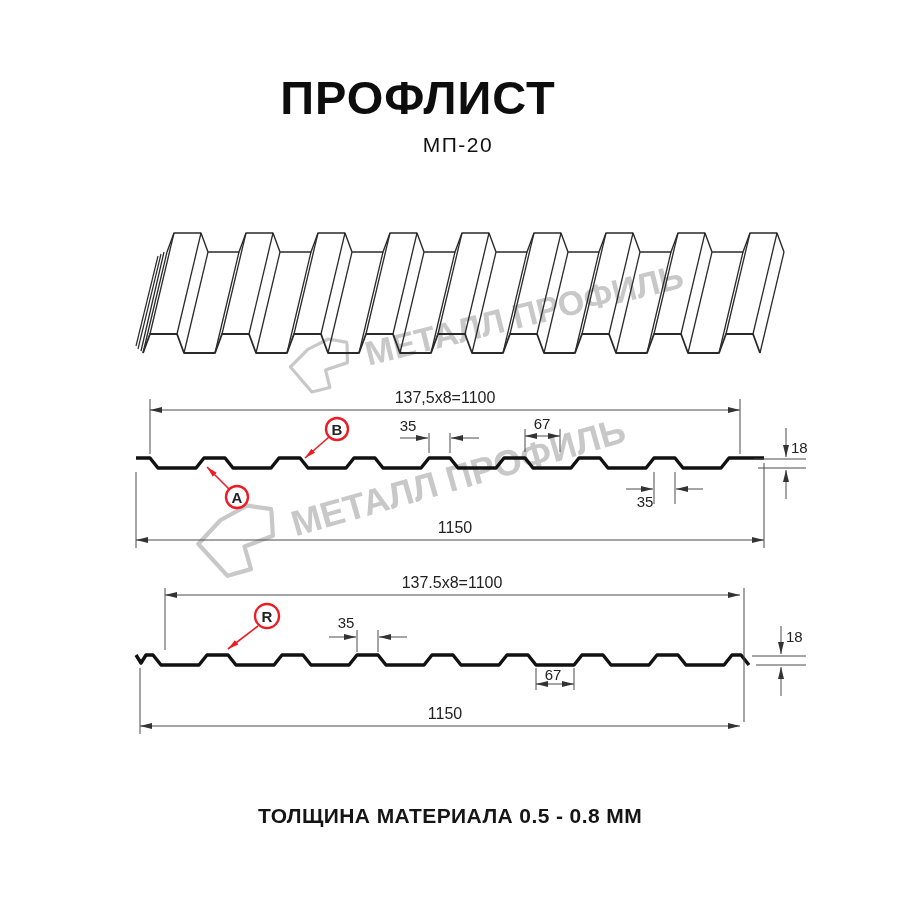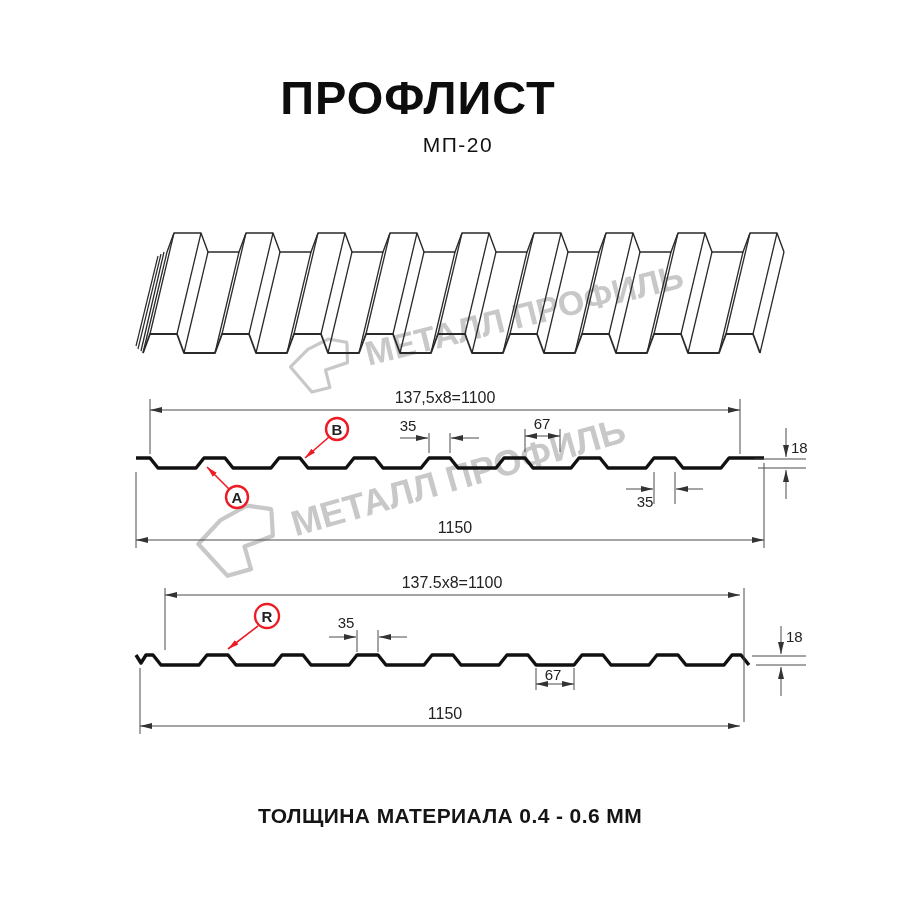--- a/index.html
+++ b/index.html
@@ -183,14 +183,14 @@
       <text class="dimtxt" x="445" y="719" text-anchor="middle">1150</text>
 
       <g>
         <line x1="258" y1="626" x2="228" y2="649" stroke="#ed1c24" stroke-width="1.6" marker-end="url(#ar)"></line>
         <circle cx="267" cy="616" r="12" fill="#fff" stroke="#ed1c24" stroke-width="2.4"></circle>
         <text class="redtxt" x="267" y="622" text-anchor="middle" fill="#ed1c24">R</text>
       </g>
     </g>
   </svg>
 
-  <div class="page-footer">ТОЛЩИНА МАТЕРИАЛА 0.4 - 0.6 ММ</div>
+  <div class="page-footer">ТОЛЩИНА МАТЕРИАЛА 0.5 - 0.8 ММ</div>
 </div>
 
 </body></html>

